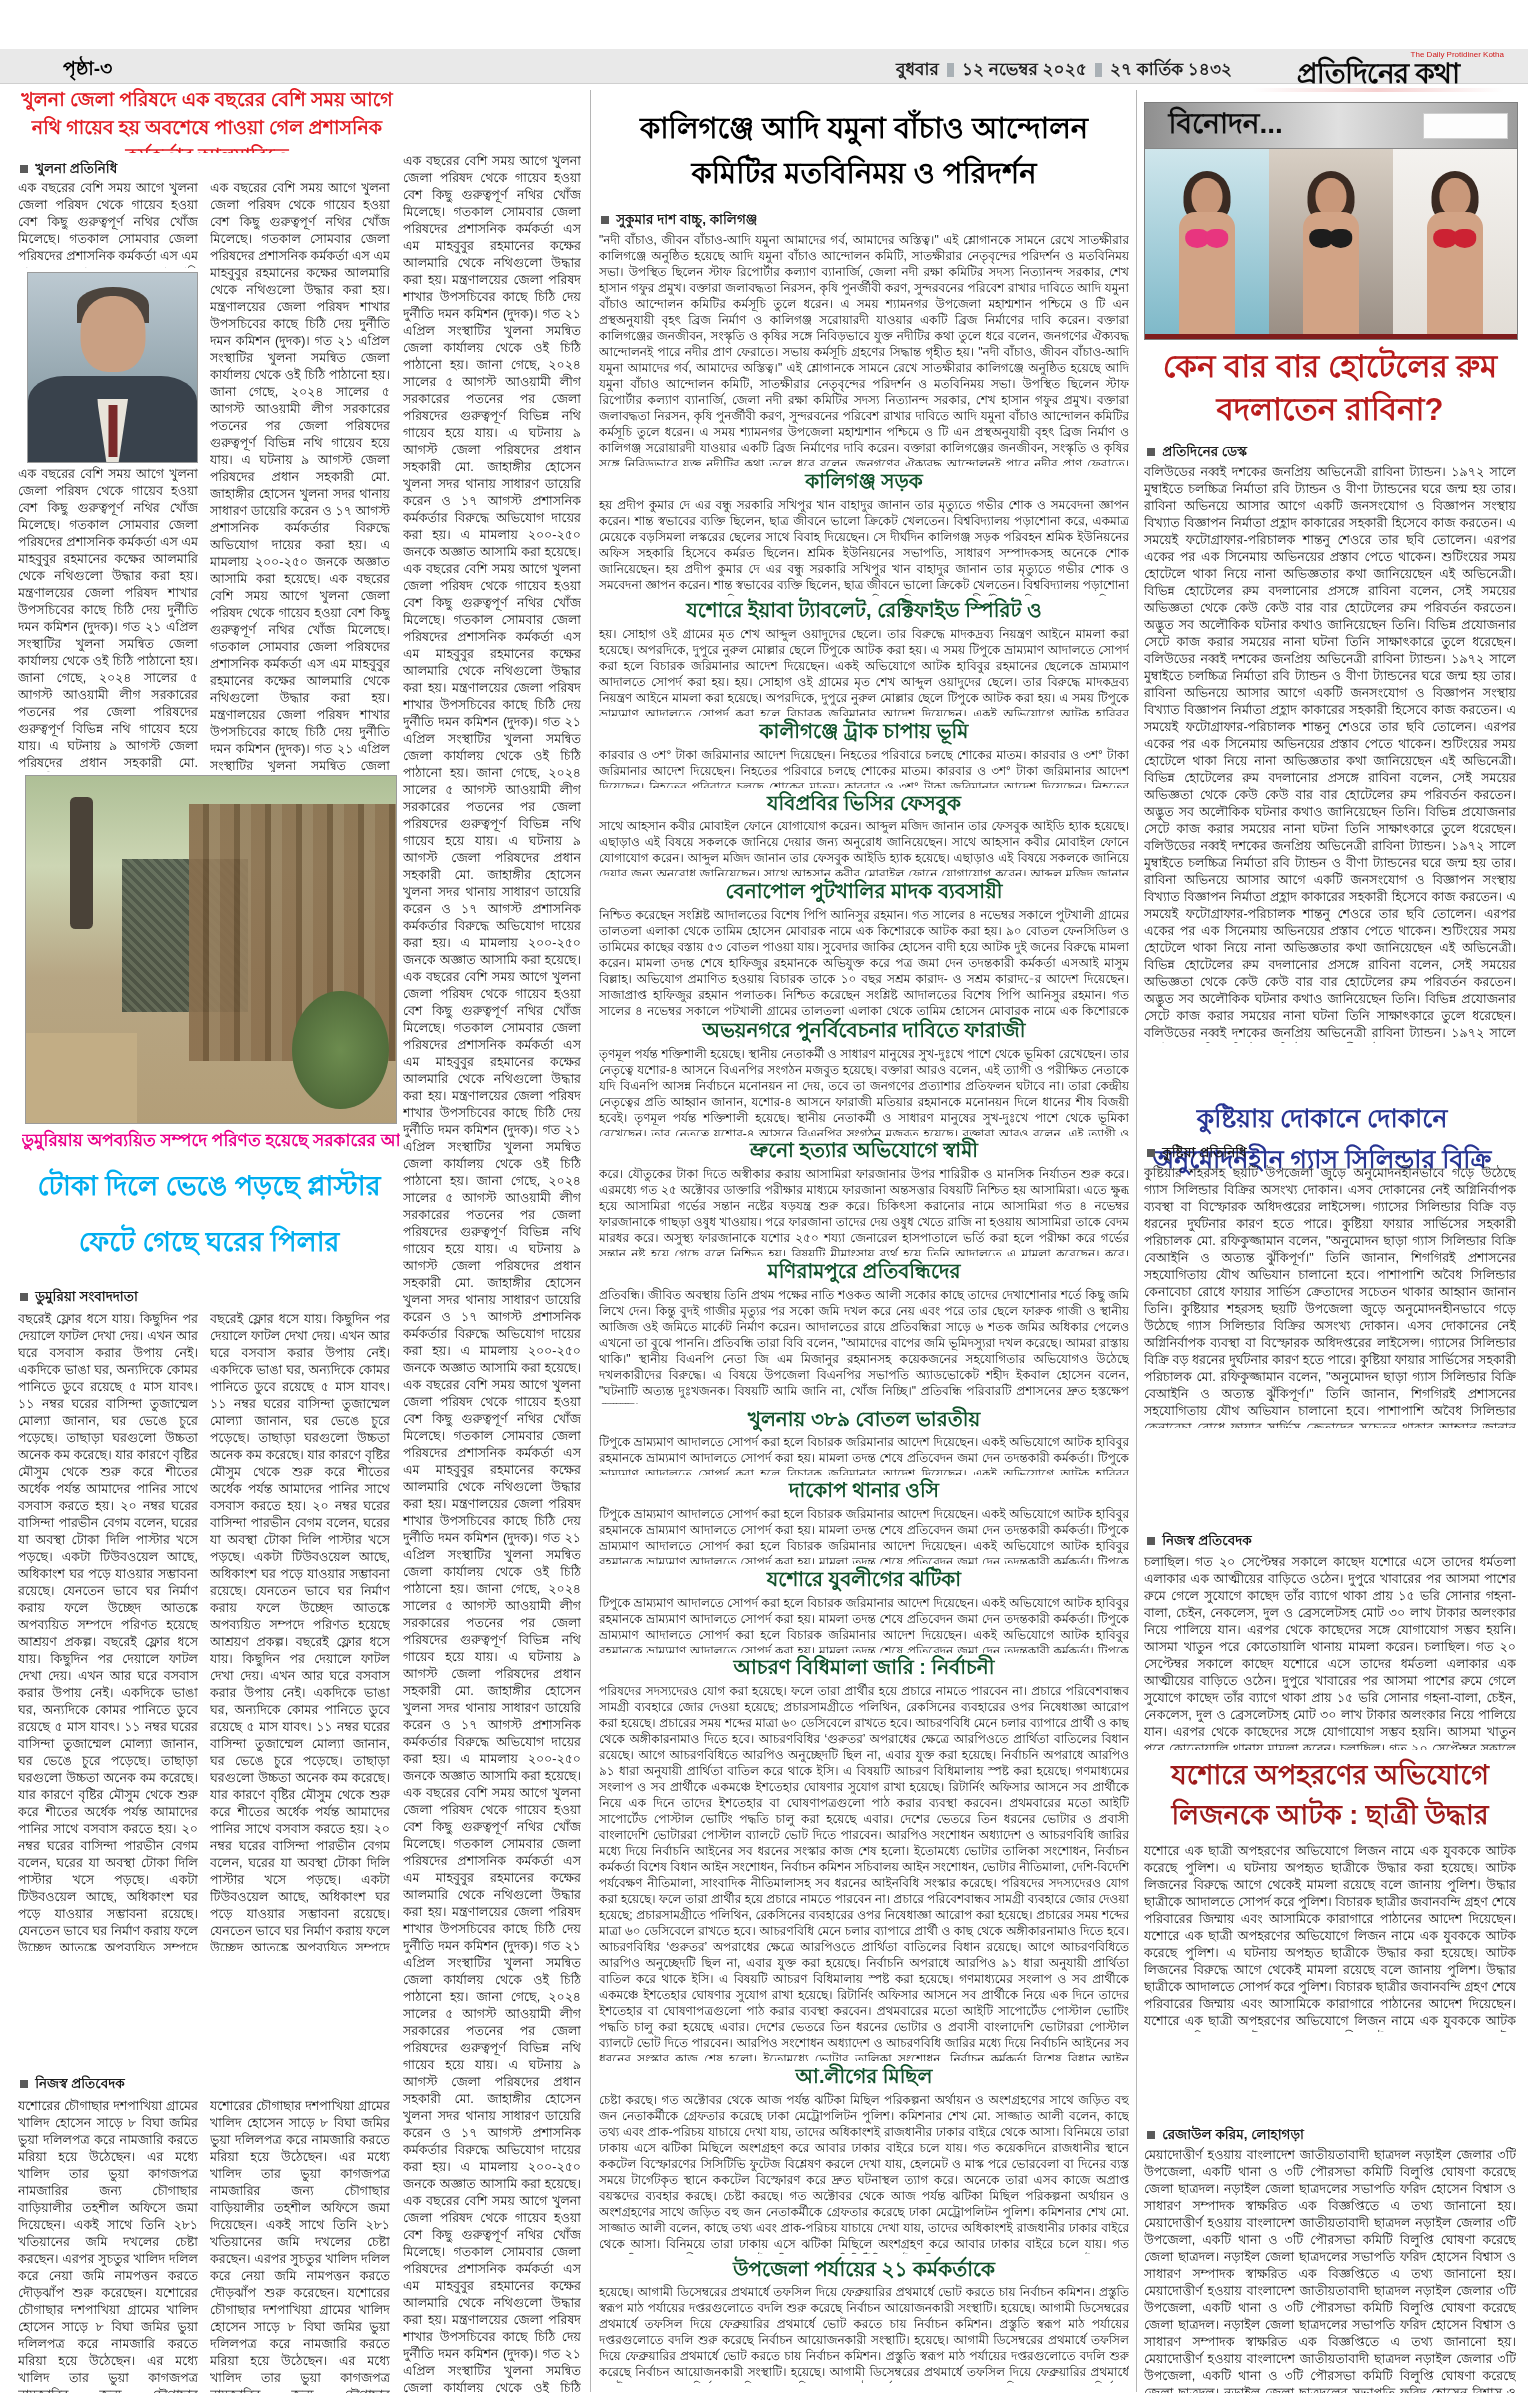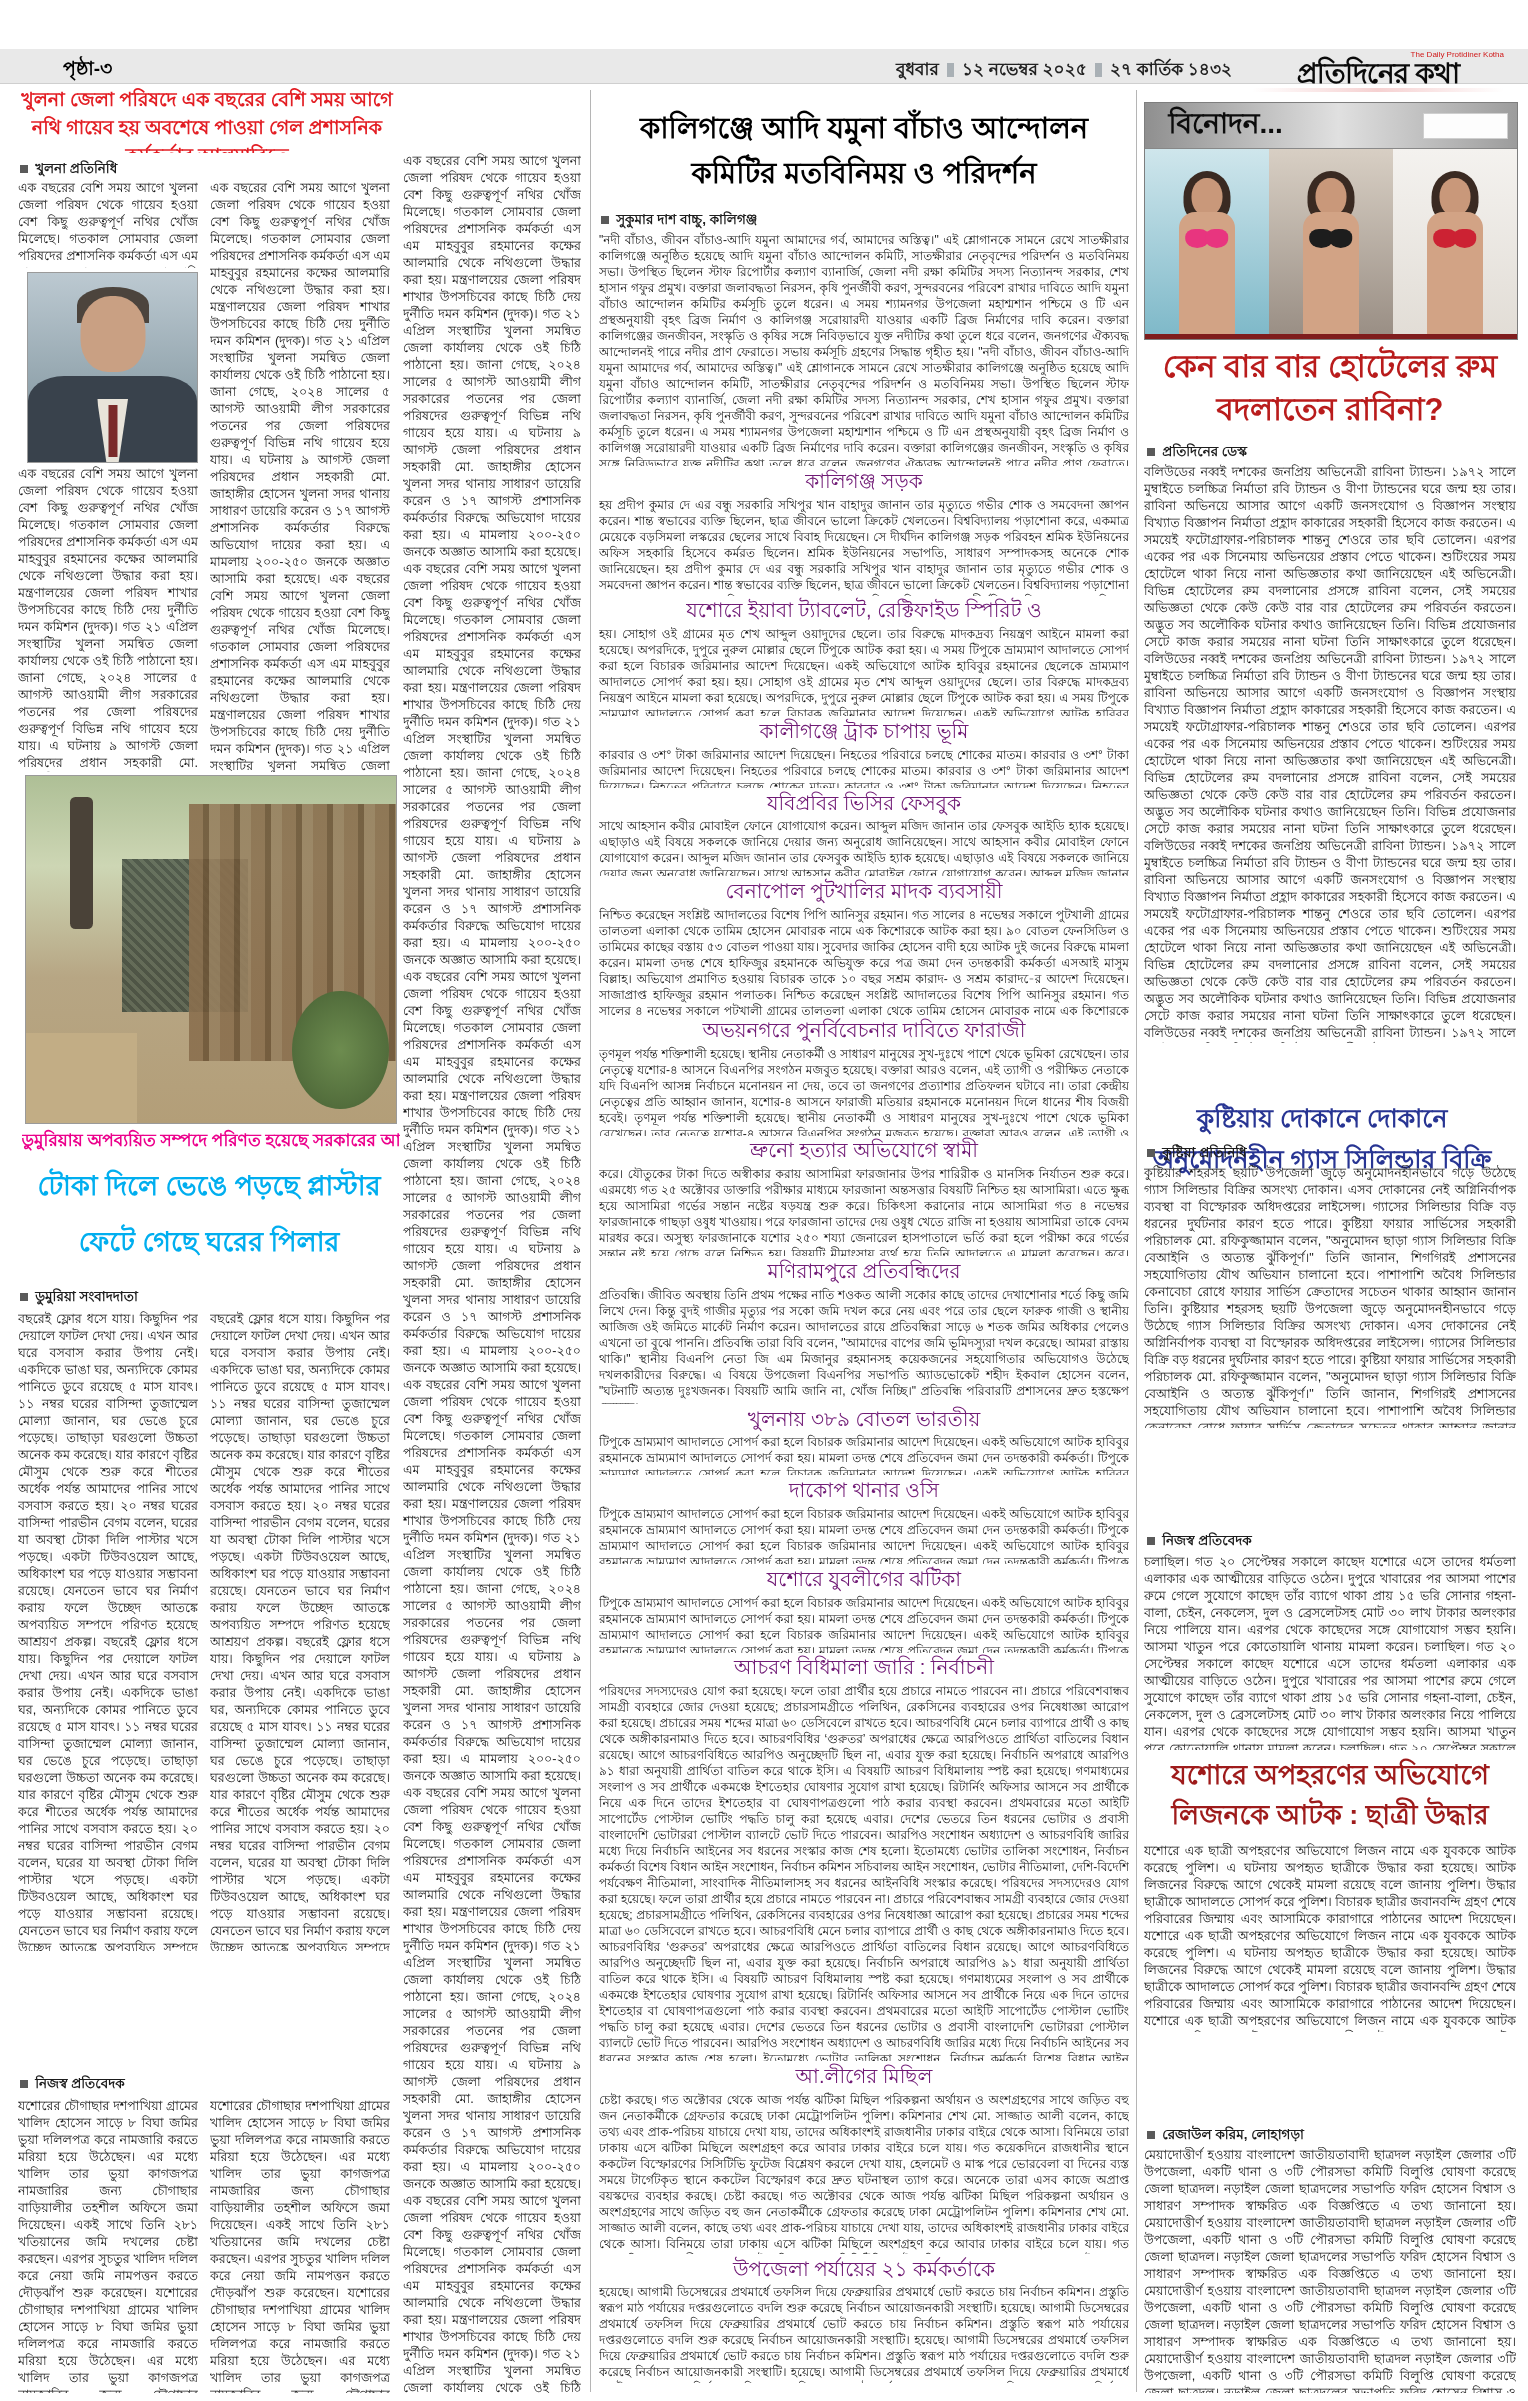--- a/index.html
+++ b/index.html
@@ -26,21 +26,21 @@
   .hl-red{color:#e31e24;font-size:19px;line-height:28px;}
   .hl-black{color:#000;font-size:29px;line-height:45px;}
   .hl-cyan{color:#00aeef;font-size:27px;line-height:56px;}
   .hl-navy{color:#283593;font-size:27px;line-height:52px;}
   .hl-navy2{color:#283593;font-size:25px;line-height:41px;}
   .hl-green{color:#b91c1c;font-size:31px;line-height:43px;}
   .hl-magenta{color:#ec008c;font-size:31px;line-height:45px;}
   .hl-maroon{color:#9e1b1b;font-size:27px;line-height:40px;}
   .hl-lblue{color:#29abe2;font-size:29px;line-height:40px;}
   .kicker{color:#ec008c;font-size:17px;font-weight:bold;text-align:center;white-space:nowrap;overflow:hidden;}
-  .subhead{font-weight:normal;text-align:center;font-size:20px;line-height:27px;color:#701a75;margin:1.8px 0;overflow:hidden;white-space:nowrap;}
+  .subhead{font-weight:bold;text-align:center;font-size:20px;line-height:27px;color:#14532d;margin:1.8px 0;overflow:hidden;white-space:nowrap;}
   .c-sec .cbody{margin-bottom:0;}
   
   .photo{overflow:hidden;border:0.9px solid #9a9a9a;}
   .portrait{background:linear-gradient(#bcc9d1,#93a5ae 60%,#6d7d86);}
   .portrait .head{position:absolute;left:50%;top:23.4px;transform:translateX(-50%);width:65px;height:76px;border-radius:46% 46% 42% 42%;background:#c9a083;}
   .portrait .hair{position:absolute;left:50%;top:14.4px;transform:translateX(-50%);width:72px;height:36px;border-radius:50% 50% 0 0;background:#4c443d;}
   .portrait .suit{position:absolute;left:0;bottom:0;width:100%;height:86px;background:#39424c;border-radius:36px 36px 0 0/25px 25px 0 0;}
   .portrait .shirt{position:absolute;left:50%;bottom:0;transform:translateX(-50%);width:31px;height:63px;background:#e8e4da;clip-path:polygon(0 0,100% 0,70% 100%,30% 100%);}
   .portrait .tie{position:absolute;left:50%;bottom:5.4px;transform:translateX(-50%);width:9px;height:52px;background:#7a2a2a;}
   .housephoto{background:linear-gradient(#aebf96 0%,#cdd6b4 26%,#b7a684 58%,#b39e78 100%);}

